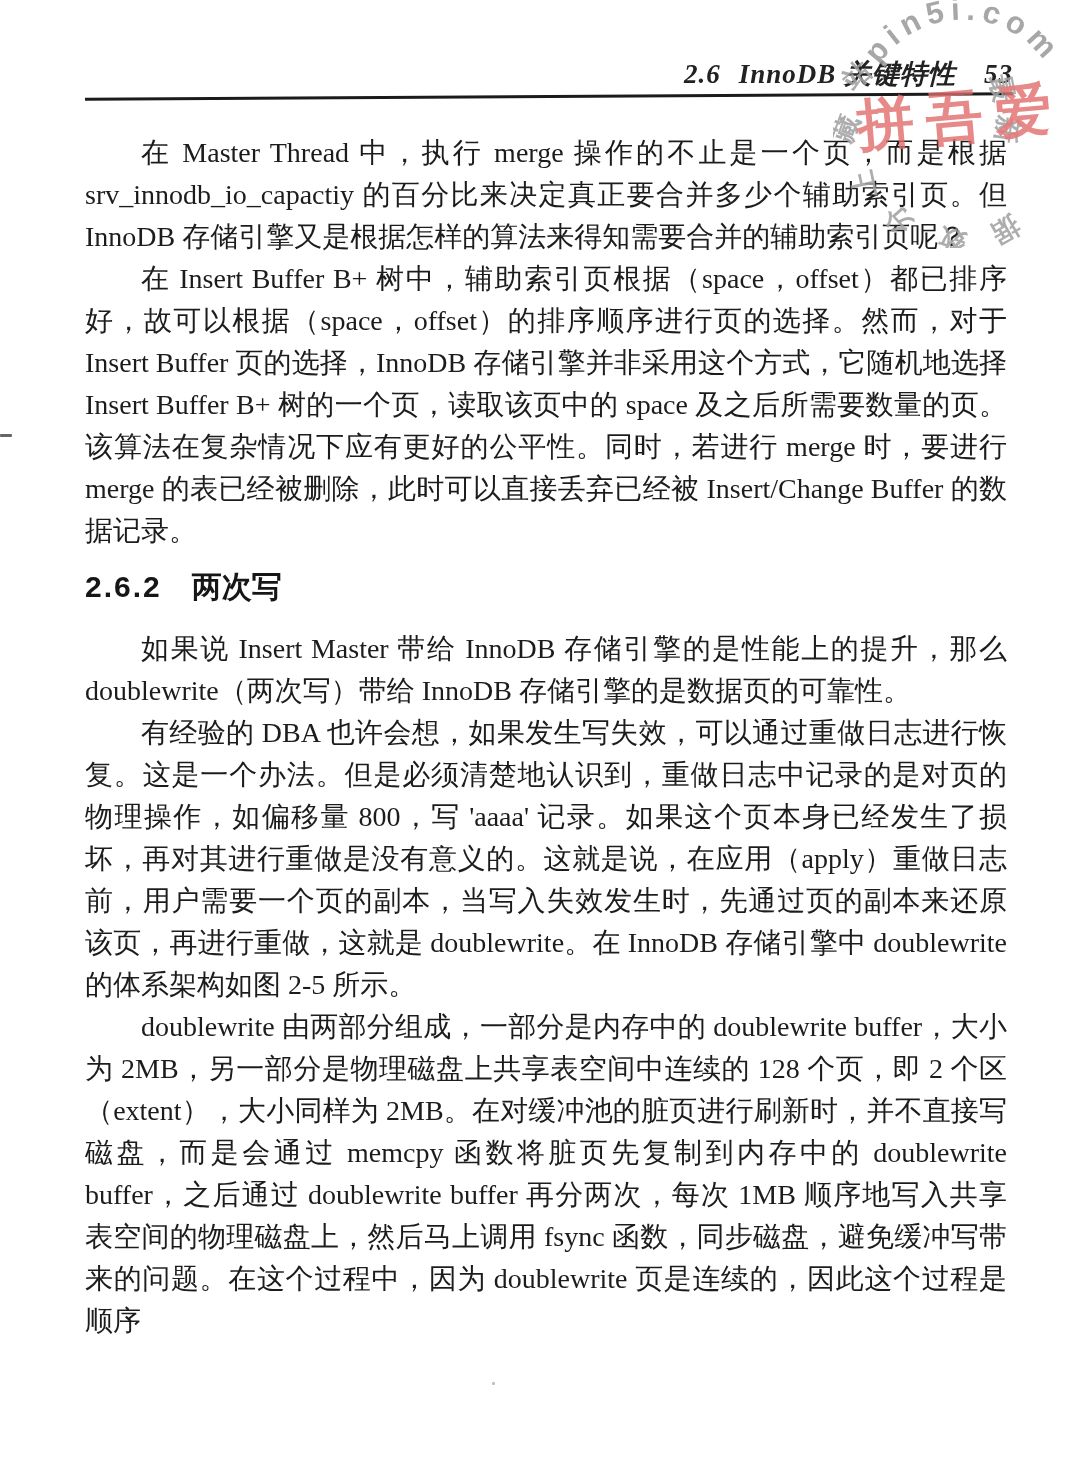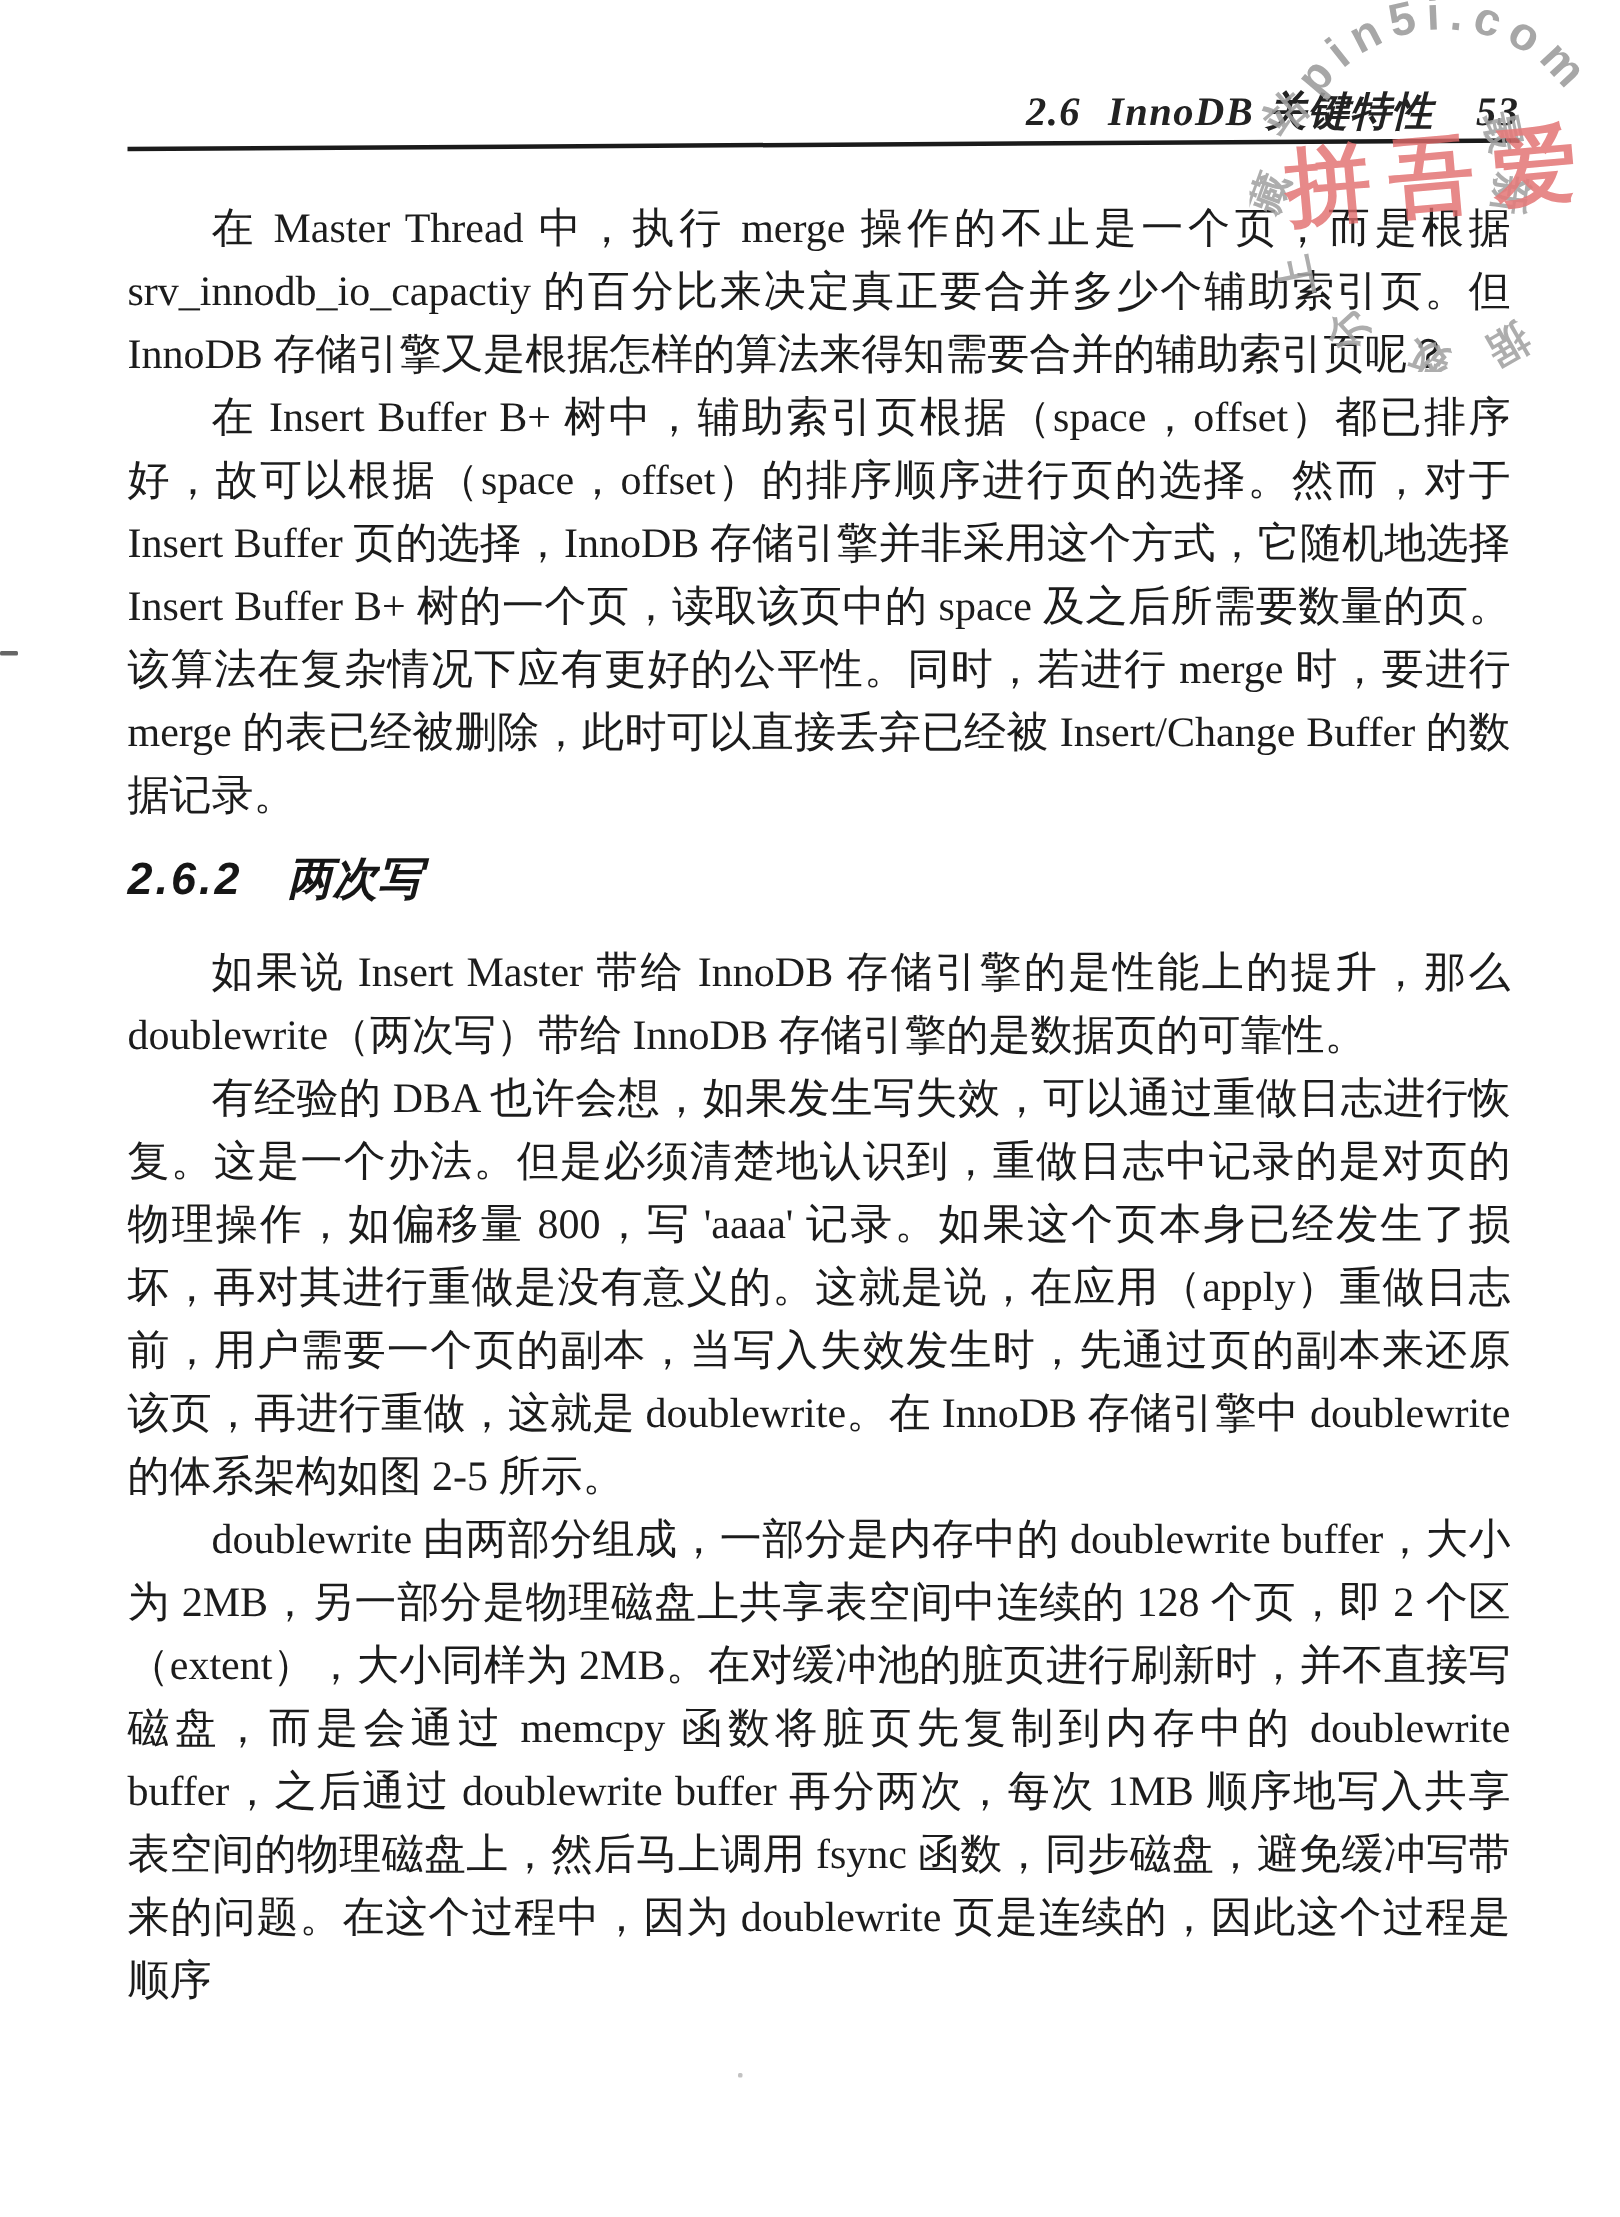--- a/index.html
+++ b/index.html
@@ -83,21 +83,20 @@
     text-align: justify;
     text-indent: 2em;
   }
   .sec-heading {
     margin: 18px 0 24px 0;
     font-family: "Liberation Sans", sans-serif;
     font-weight: bold;
     font-size: 30px;
     line-height: 34px;
     color: #161616;
-    font-style: italic;
   }
   .sec-heading .sec-num { margin-right: 30px; letter-spacing: 2px; }
 
   
   .speck { position: absolute; background: #666; border-radius: 1px; }
   .speck-1 { left: 0px;  top: 434px;  width: 12px; height: 3px; }
   .speck-2 { left: 676px; top: 1190px; width: 3px;  height: 3px; opacity: .5; }
   .speck-3 { left: 492px; top: 1382px; width: 3px;  height: 3px; opacity: .4; }
 </style>
 </head>

